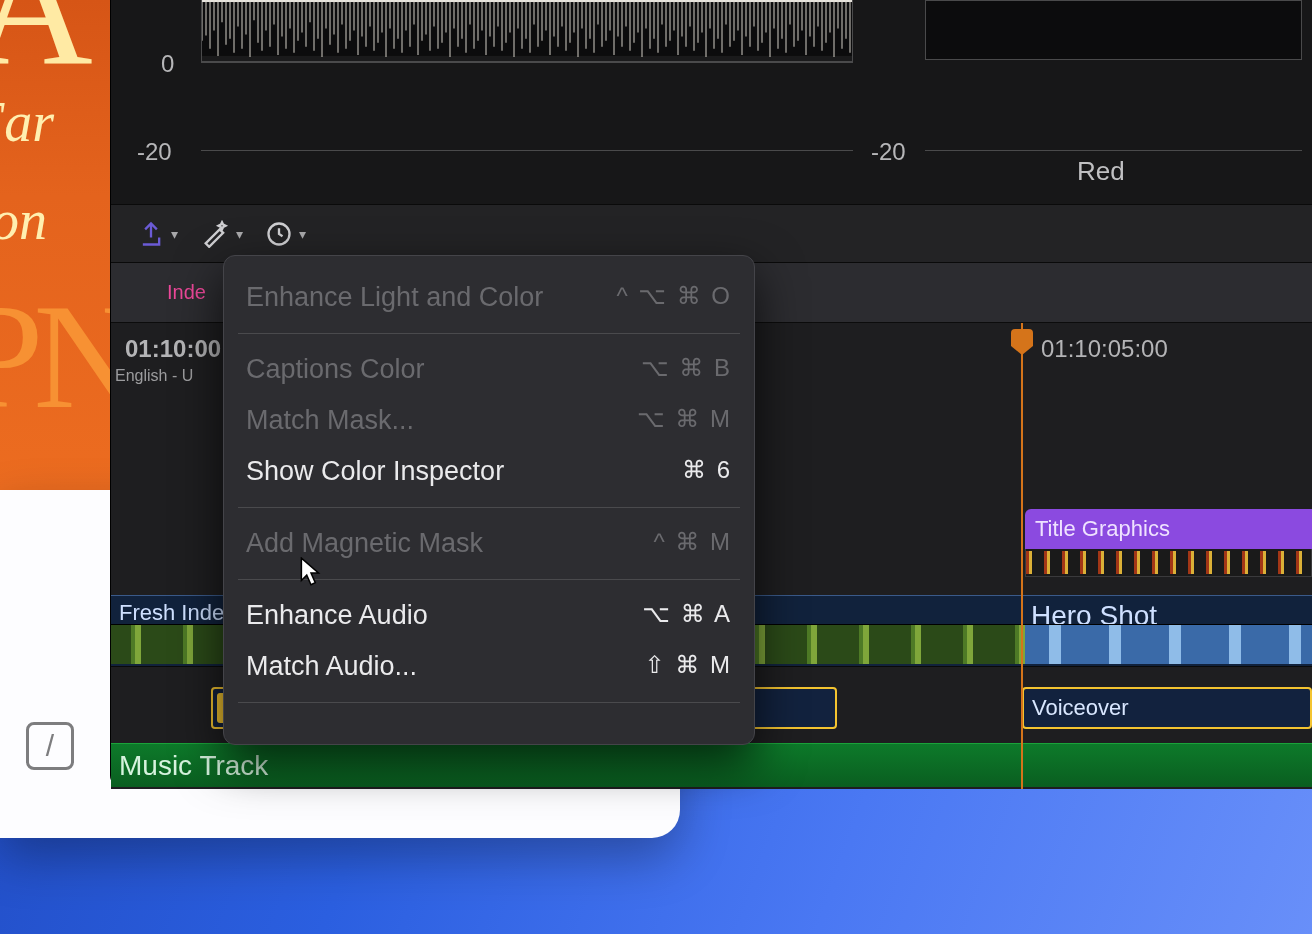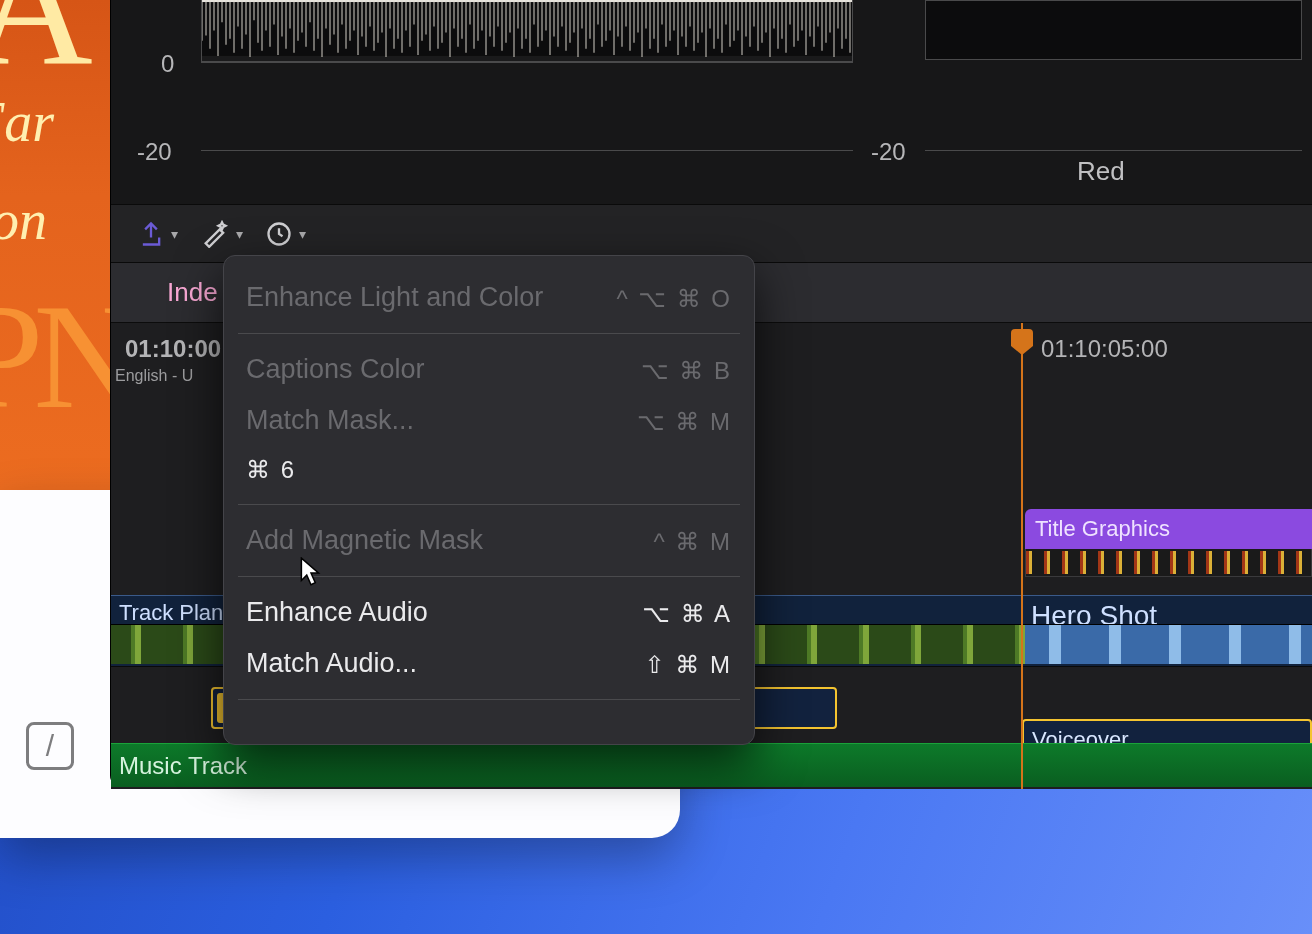--- a/index.html
+++ b/index.html
@@ -68,21 +68,21 @@
   .tb-btn { display: flex; align-items: center; gap: 6px; padding: 4px 8px; cursor: pointer; }
   .tb-btn svg { display: block; }
   .chev { color: #a8a8aa; font-size: 14px; }
 
   
   .header-row {
     position: absolute; left: 0; top: 263px; right: 0; height: 60px;
     background: #2c2c30; border-bottom: 1px solid #0c0c0c;
     padding-left: 56px; display: flex; align-items: center;
   }
-  .header-row span { color: #f9a8d4; font-size: 26px; }
+  .header-row span { color: #ec4899; font-size: 20px; }
 
   
   .timeline-area {
     position: absolute; left: 0; top: 323px; right: 0; bottom: 0;
     background: #1e1e20;
   }
   .ruler { position: absolute; left: 0; top: 0; right: 0; height: 72px; background: #1e1e20; }
   .ruler .tc { position: absolute; top: 12px; color: #b4b4b6; font-size: 24px; }
   .ruler .sub { position: absolute; top: 44px; color: #9c9c9e; font-size: 16px; }
 
@@ -114,41 +114,41 @@
   .thumbs.right { position: absolute; left: 914px; right: 0; background: repeating-linear-gradient(90deg, #3a6aa8 0 24px, #8fbce8 24px 36px, #3a6aa8 36px 60px); }
 
   .audio-sel {
     position: absolute; left: 100px; top: 364px; width: 626px; height: 42px;
     border: 2px solid #f4c430; border-radius: 4px; background: #12223e;
   }
   .audio-sel .pill { position: absolute; left: 4px; top: 4px; bottom: 4px; width: 28px; background: #f4c430; border-radius: 3px; }
   .audio-clip2 {
     position: absolute; left: 911px; top: 364px; right: 0; height: 42px;
     border: 2px solid #f4c430; border-radius: 4px; background: #12223e;
-    display: flex; align-items: center; padding: 0 8px; margin-top: 32px;
+    display: flex; align-items: center; padding: 0 8px;
   }
   .audio-clip2 span { color: #d9e7ff; font-size: 22px; }
 
   .music-track {
     position: absolute; left: 0; top: 420px; right: 0; height: 44px;
     background: linear-gradient(#0d7a2a, #0a5e20); border-top: 1px solid #1aa33a;
     display: flex; align-items: center; padding-left: 8px;
   }
-  .music-track span { color: #d6f3de; font-size: 24px; }
+  .music-track span { color: #d6f3de; font-size: 28px; }
 
   
   .dropdown {
     position: absolute; left: 223px; top: 255px; width: 532px; height: 490px;
     background: #2d2d31; border: 1px solid #444449; border-radius: 12px;
     box-shadow: 0 18px 48px rgba(0,0,0,.7);
     padding: 16px 0;
   }
   .dd-sep { height: 1px; background: #4a4a4d; margin: 10px 14px; }
   .dd-item {
-    display: flex; align-items: flex-end; justify-content: space-between;
+    display: flex; align-items: flex-start; justify-content: space-between;
     padding: 10px 22px; font-size: 27px; cursor: pointer;
   }
   .dd-item.disabled { color: #6a6a6e; cursor: default; }
   .dd-item.enabled { color: #eaeaec; }
   .dd-label {}
   .dd-shortcut { color: inherit; font-size: 24px; letter-spacing: 2px; white-space: nowrap; }
 
   .cursor {
     position: absolute; left: 300px; top: 557px; width: 22px; height: 32px;
     pointer-events: none;
@@ -240,21 +240,21 @@
     </div>
 
     <div class="track-title">
       <span>Title Graphics</span>
     </div>
     <div class="title-strip">
         <div class="dots"></div>
       </div>
 
     <div class="video-strip">
-      <div class="label">Track Plan</div>
+      <div class="label">Fresh Inde</div>
       <div class="thumbs"></div>
       <div class="label2">Hero Shot</div>
       <div class="thumbs right"></div>
     </div>
 
     <div class="audio-sel">
       <div class="pill"></div>
     </div>
     <div class="audio-clip2">
       <span>Voiceover</span>
@@ -278,20 +278,21 @@
   <div class="dd-sep"></div>
   <div class="dd-item disabled">
     <span class="dd-label">Captions Color</span>
     <span class="dd-shortcut">⌥ ⌘ B</span>
   </div>
   <div class="dd-item disabled">
     <span class="dd-label">Match Mask...</span>
     <span class="dd-shortcut">⌥ ⌘ M</span>
   </div>
   <div class="dd-item enabled">
+    <span class="dd-label">Show Color Inspector</span>
     <span class="dd-shortcut">⌘ 6</span>
   </div>
   <div class="dd-sep"></div>
   <div class="dd-item disabled">
     <span class="dd-label">Add Magnetic Mask</span>
     <span class="dd-shortcut">^ ⌘ M</span>
   </div>
   <div class="dd-sep"></div>
   <div class="dd-item enabled">
     <span class="dd-label">Enhance Audio</span>

